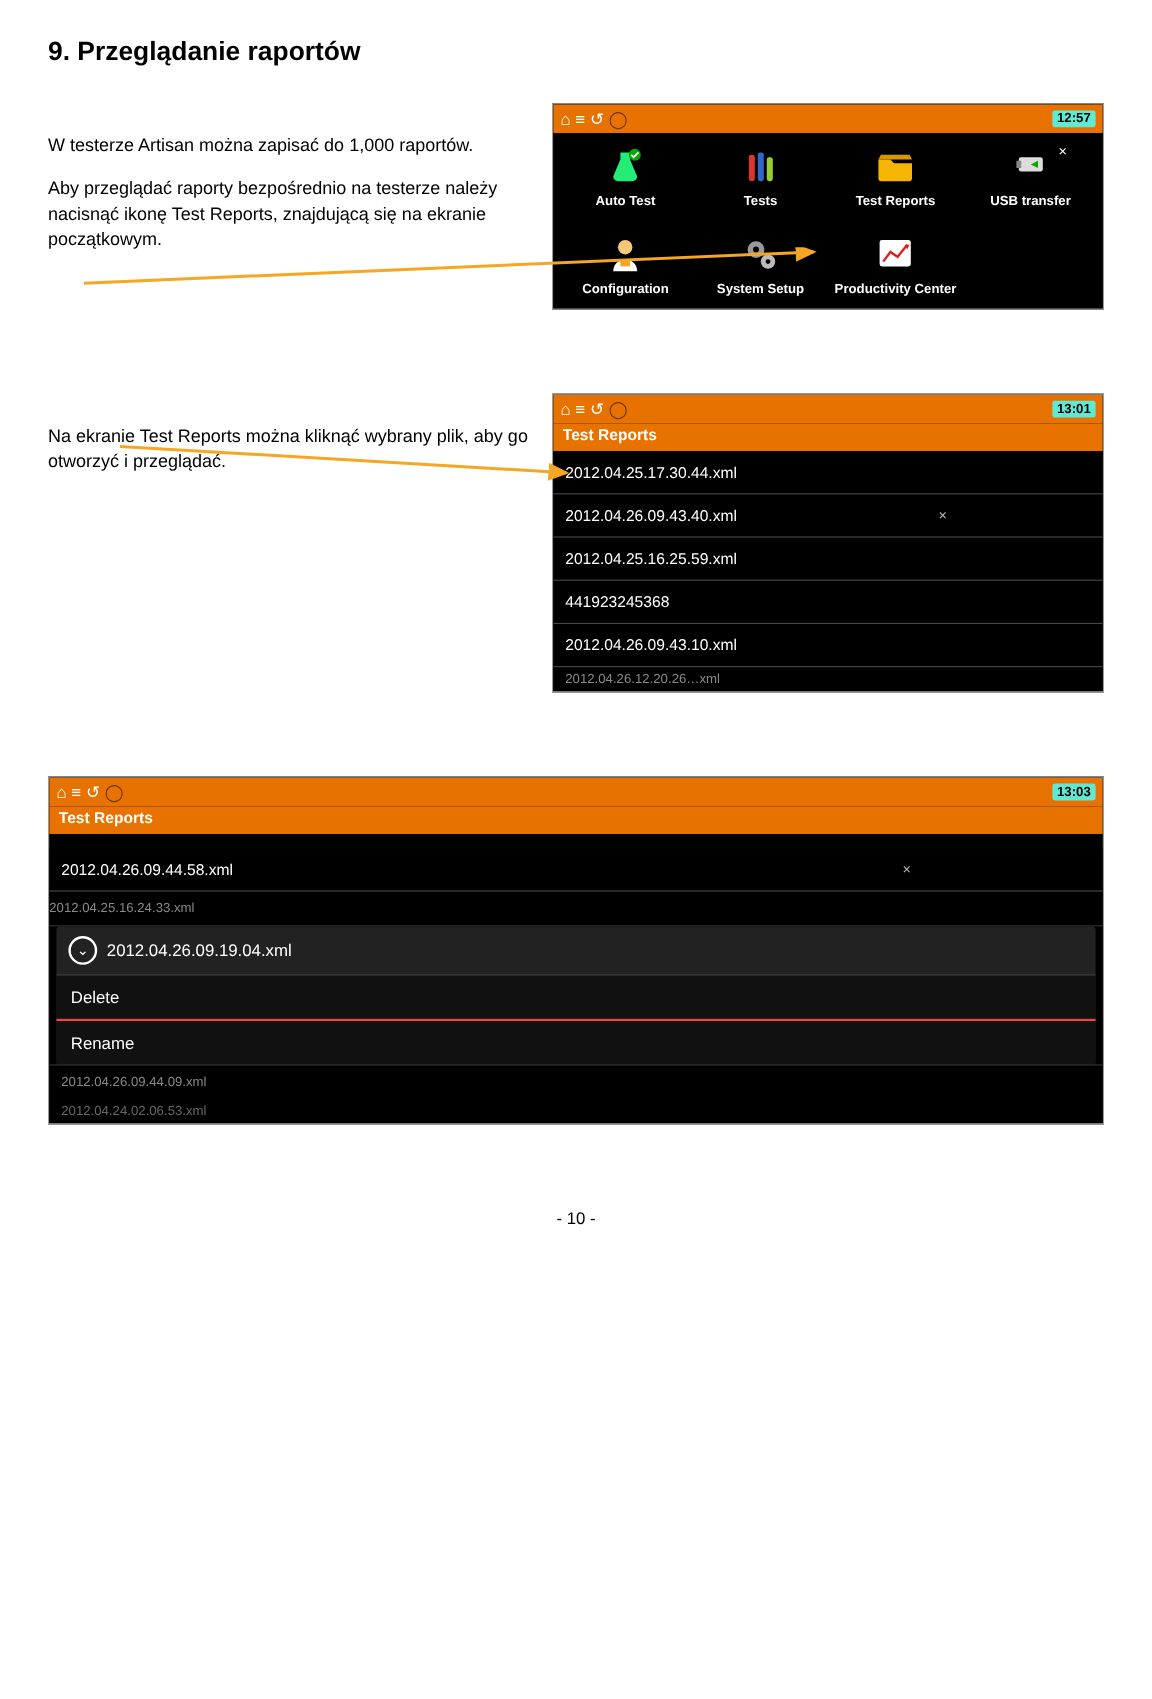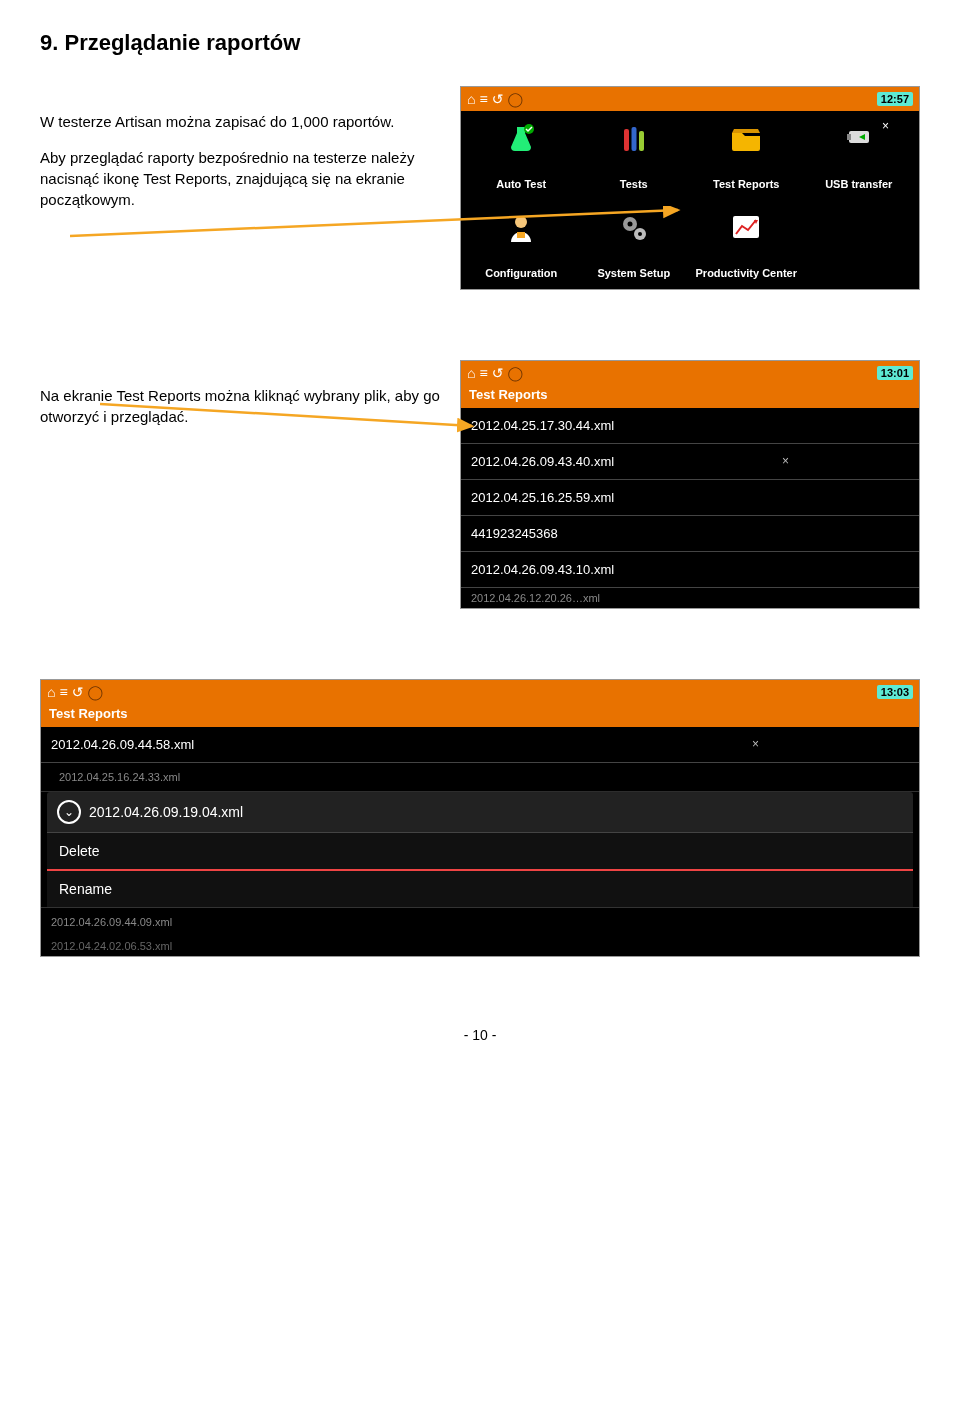--- a/index.html
+++ b/index.html
@@ -75,21 +75,21 @@
     display: grid;
     grid-template-columns: repeat(4, 1fr);
     padding: 10px 4px;
     row-gap: 20px;
     background: #000;
   }
   .gcell {
     display: flex;
     flex-direction: column;
     align-items: center;
-    gap: 21px;
+    gap: 5px;
     font-size: 11px;
     font-weight: bold;
     color: #fff;
     text-align: center;
   }
   .gicon {
     width: 36px;
     height: 36px;
     border-radius: 4px;
   }
@@ -296,26 +296,26 @@
       <div class="topbar">
         <div class="topbar-left">
           <span class="tb-icon">⌂</span>
           <span class="tb-icon">≡</span>
           <span class="tb-icon">↺</span>
           <span class="tb-icon dark">◯</span>
         </div>
         <div class="topbar-right">13:03</div>
       </div>
       <div class="titlebar">Test Reports</div>
-      <div class="list" style="position:relative;">
+      <div class="list" style="position:relative;margin-top:12px;">
         <div class="list-item" style="position:relative;">
           <span>2012.04.26.09.44.58.xml</span>
           <span style="position:absolute;right:160px;top:10px;color:#bbb;font-size:12px;">×</span>
         </div>
-        <div class="list-item faded" style="padding:8px 18px;border-bottom:1px solid #333;">2012.04.25.16.24.33.xml</div>
+        <div class="list-item faded" style="padding:8px 0;border-bottom:1px solid #333;">2012.04.25.16.24.33.xml</div>
         <div class="dialog">
           <div class="dialog-title">
             <span class="dlg-icon">⌄</span>
             <span>2012.04.26.09.19.04.xml</span>
           </div>
           <div class="dlg-opt">Delete</div>
           <div class="dlg-opt">Rename</div>
         </div>
         <div class="list-item faded" style="padding:8px 10px;border-top:1px solid #333;">2012.04.26.09.44.09.xml</div>
         <div class="list-item faded" style="padding:4px 10px;color:#666;">2012.04.24.02.06.53.xml</div>

